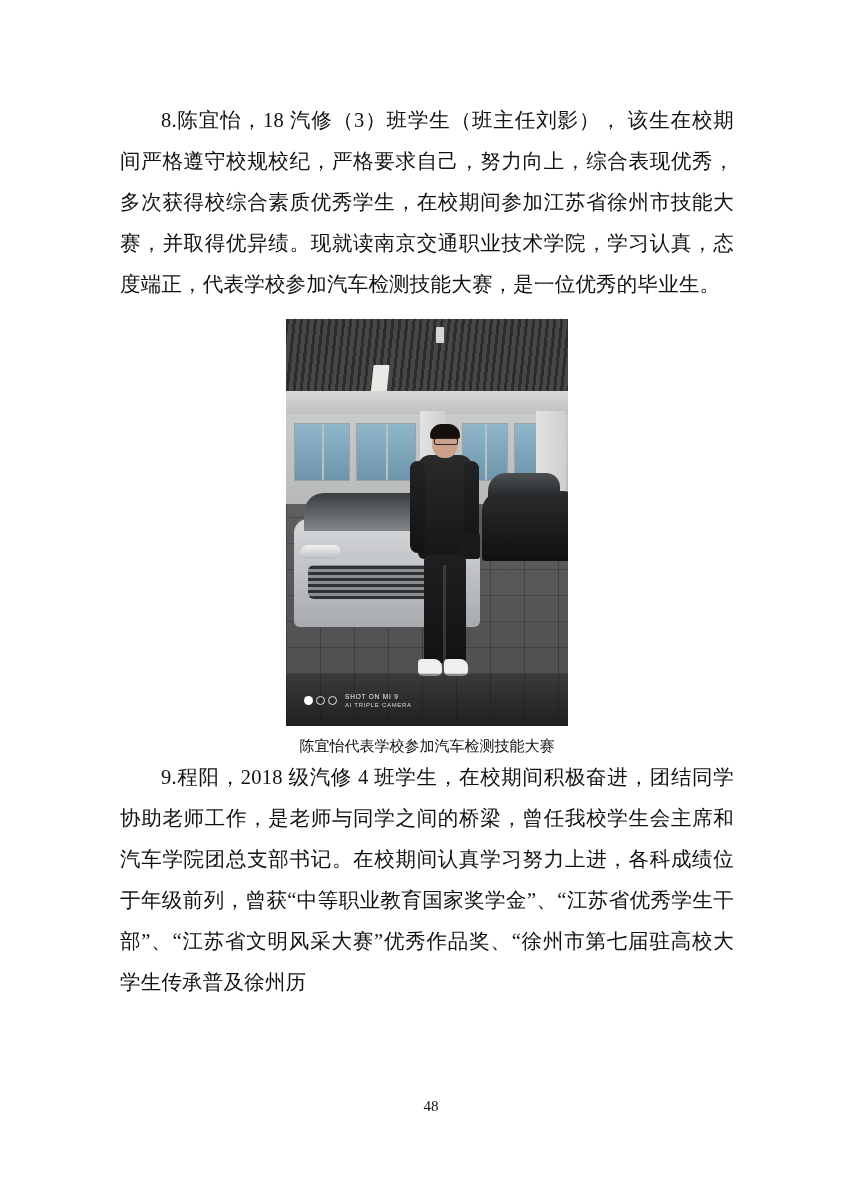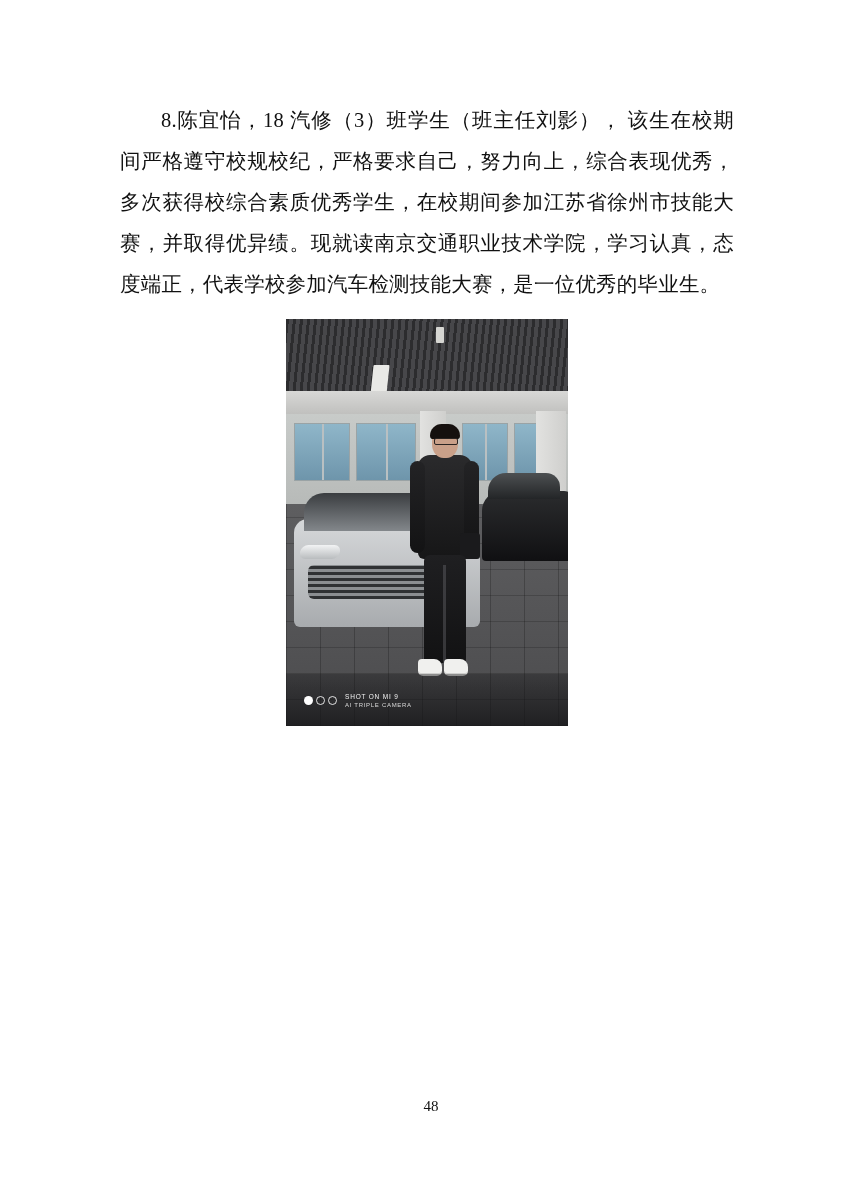--- a/index.html
+++ b/index.html
@@ -296,19 +296,21 @@
             <div class="wm-dot filled"></div>
             <div class="wm-dot"></div>
             <div class="wm-dot"></div>
           </div>
           <div class="wm-text">
             <div class="wm-line1">SHOT ON MI 9</div>
             <div class="wm-line2">AI TRIPLE CAMERA</div>
           </div>
         </div>
       </div>
+      <div class="caption">陈宜怡代表学校参加汽车检测技能大赛</div>
     </div>
 
+    <p class="body-para para-after-fig"><span class="indent"></span><span>9.程阳，2018 级汽修 4 班学生，在校期间积极奋进，团结同学协助老师工作，是老师与同学之间的桥梁，曾任我校学生会主席和汽车学院团总支部书记。在校期间认真学习努力上进，各科成绩位于年级前列，曾获“中等职业教育国家奖学金”、“江苏省优秀学生干部”、“江苏省文明风采大赛”优秀作品奖、“徐州市第七届驻高校大学生传承普及徐州历</span></p>
 
   </div>
 
   <div class="page-number">48</div>
 </div>
 
 </body></html>

